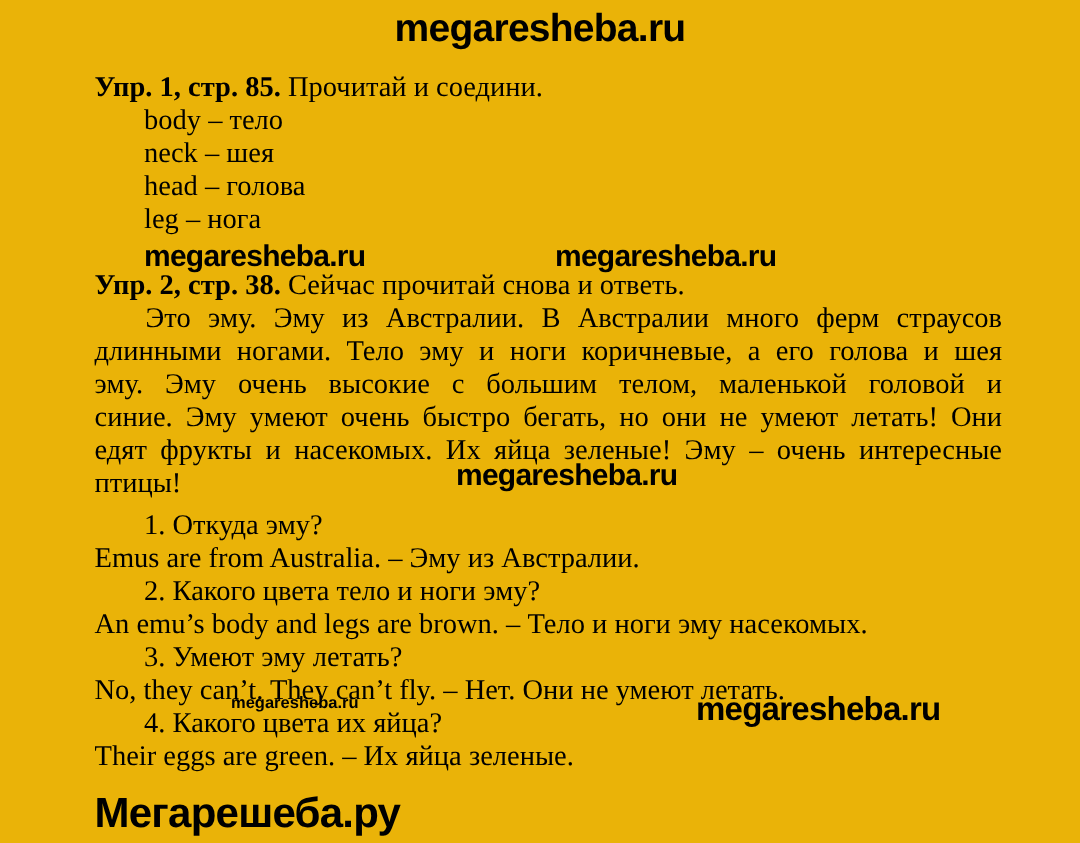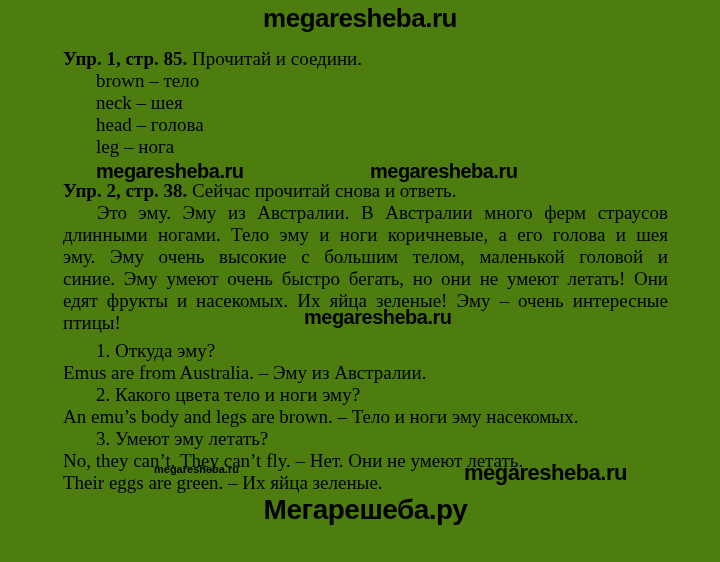--- a/index.html
+++ b/index.html
@@ -1,18 +1,18 @@
 <!DOCTYPE html>
 <html><head>
 <meta charset="utf-8">
 <style>
   html,body { margin:0; padding:0; background:#fff; }
   .page {
     position:relative; width:720px; height:562px;
-    background:#4d7c0f; color:#000000; overflow:hidden;
+    background:#eab308; color:#000000; overflow:hidden;
     font-family:"Liberation Serif", serif;
   }
   .top-title {
     box-sizing:border-box; height:46px; padding-top:3px;
     text-align:center;
     font-family:"Liberation Sans", sans-serif;
     font-weight:bold; font-size:26px; letter-spacing:-0.5px;
   }
   .doc {
     margin-left:63px; width:605px; padding-top:2px;
@@ -25,37 +25,37 @@
   .first-line { text-indent:34px; }
   .last-line { position:relative; }
   .qa-block { margin-top:6px; }
   .wm {
     position:absolute; white-space:nowrap; line-height:1;
     font-family:"Liberation Sans", sans-serif; font-weight:bold;
     font-size:20px; letter-spacing:-0.5px; color:#000;
   }
   .wm-row { position:relative; height:22px; }
   .bottom-title {
-    text-align:center;
+    margin-top:10px; 
     font-family:"Liberation Sans", sans-serif;
     font-weight:bold; font-size:28px; line-height:32px; letter-spacing:-0.5px;
   }
 </style>
 </head>
 <body>
 
 <div class="page">
 
   <div class="top-title">megaresheba.ru</div>
 
   <div class="doc">
 
     <div class="heading"><span class="b">Упр. 1, стр. 85.</span><span> Прочитай и соедини.</span></div>
 
-    <div class="indent">brown – тело</div>
+    <div class="indent">body – тело</div>
     <div class="indent">neck – шея</div>
     <div class="indent">head – голова</div>
     <div class="indent">leg – нога</div>
 
     <div class="wm-row">
       <span class="wm" style="left:33px; top:3px;">megaresheba.ru</span>
       <span class="wm" style="left:307px; top:3px;">megaresheba.ru</span>
     </div>
 
     <div class="heading"><span class="b">Упр. 2, стр. 38.</span><span> Сейчас прочитай снова и ответь.</span></div>
@@ -69,20 +69,21 @@
       <div class="last-line"><span>птицы!</span><span class="wm" style="left:241px; top:-5px;">megaresheba.ru</span></div>
     </div>
 
     <div class="qa-block">
       <div class="indent">1. Откуда эму?</div>
       <div>Emus are from Australia. – Эму из Австралии.</div>
       <div class="indent">2. Какого цвета тело и ноги эму?</div>
       <div>An emu’s body and legs are brown. – Тело и ноги эму насекомых.</div>
       <div class="indent">3. Умеют эму летать?</div>
       <div>No, they can’t. They can’t fly. – Нет. Они не умеют летать.</div>
+      <div class="indent">4. Какого цвета их яйца?</div>
       <div>Their eggs are green. – Их яйца зеленые.</div>
     </div>
 
     <div class="bottom-title">Мегарешеба.ру</div>
   </div>
 
   <div class="wm" style="left:154px; top:464px; font-size:11px; letter-spacing:0;">megaresheba.ru</div>
 
   <div class="wm" style="left:464px; top:462px; font-size:22px;">megaresheba.ru</div>
 

